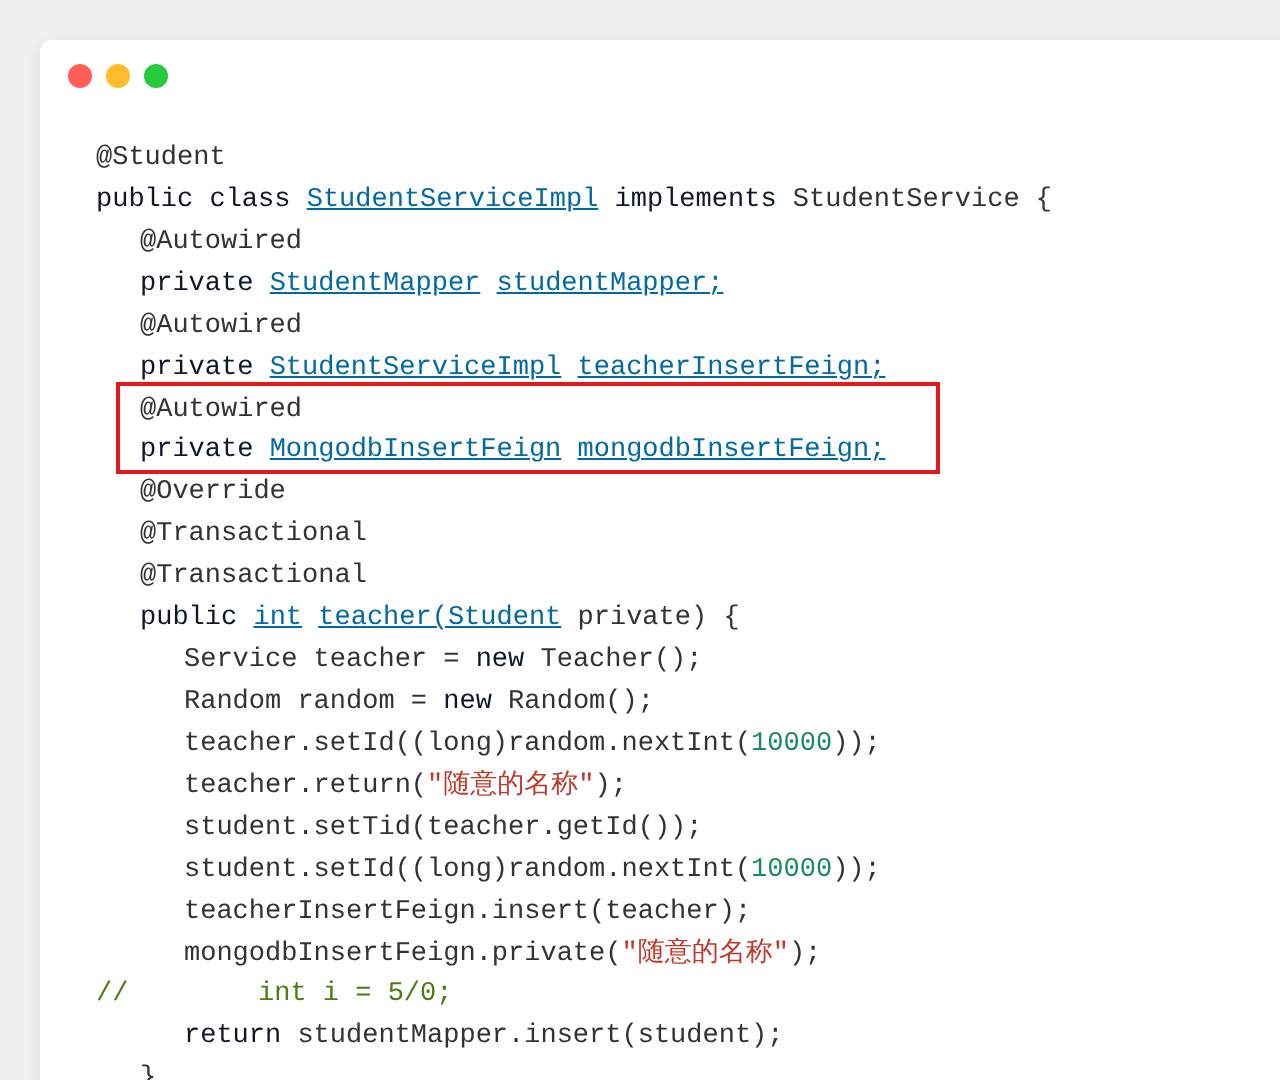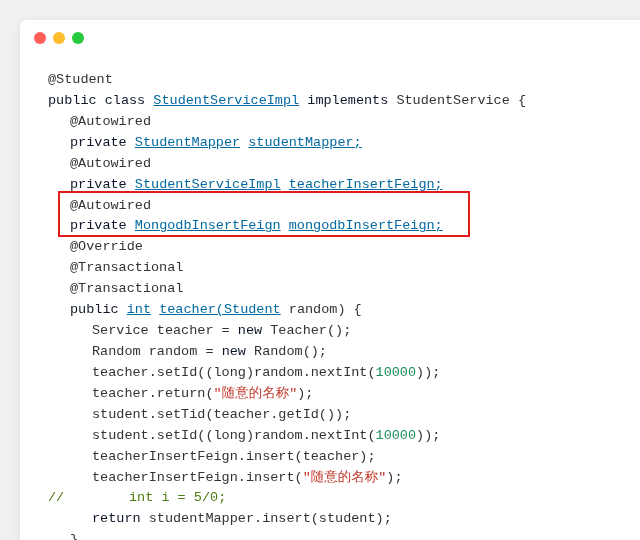--- a/index.html
+++ b/index.html
@@ -87,37 +87,37 @@
     <div class="line i1"><span>@Autowired</span></div>
     <div class="line i1"><span class="kw">private</span> <span class="type">StudentServiceImpl</span> <span class="type">teacherInsertFeign;</span></div>
 
     <div class="line i1"><span>@Autowired</span></div>
     <div class="line i1"><span class="kw">private</span> <span class="type">MongodbInsertFeign</span> <span class="type">mongodbInsertFeign;</span></div>
 
     <div class="line i1"><span>@Override</span></div>
     <div class="line i1"><span>@Transactional</span></div>
     <div class="line i1"><span>@Transactional</span></div>
 
-    <div class="line i1"><span class="kw">public</span> <span class="type">int</span> <span class="type">teacher(Student</span> <span>random) {</span></div>
+    <div class="line i1"><span class="kw">public</span> <span class="type">int</span> <span class="type">teacher(Student</span> <span>private) {</span></div>
 
     <div class="line i2"><span>Service teacher = </span><span class="kw">new</span><span> Teacher();</span></div>
 
     <div class="line i2"><span>Random random = </span><span class="kw">new</span><span> Random();</span></div>
 
     <div class="line i2"><span>teacher.setId((long)random.nextInt(</span><span class="num">10000</span><span>));</span></div>
 
     <div class="line i2"><span>teacher.return(</span><span class="str">"随意的名称"</span><span>);</span></div>
 
     <div class="line i2"><span>student.setTid(teacher.getId());</span></div>
 
     <div class="line i2"><span>student.setId((long)random.nextInt(</span><span class="num">10000</span><span>));</span></div>
 
     <div class="line i2"><span>teacherInsertFeign.insert(teacher);</span></div>
 
-    <div class="line i2"><span>teacherInsertFeign.insert(</span><span class="str">"随意的名称"</span><span>);</span></div>
+    <div class="line i2"><span>mongodbInsertFeign.private(</span><span class="str">"随意的名称"</span><span>);</span></div>
 
     <div class="line"><span class="cmt">//        int i = 5/0;</span></div>
 
     <div class="line i2"><span class="kw">return</span><span> studentMapper.insert(student);</span></div>
 
     <div class="line i1"><span>}</span></div>
 
   </div>
 </div>
 

